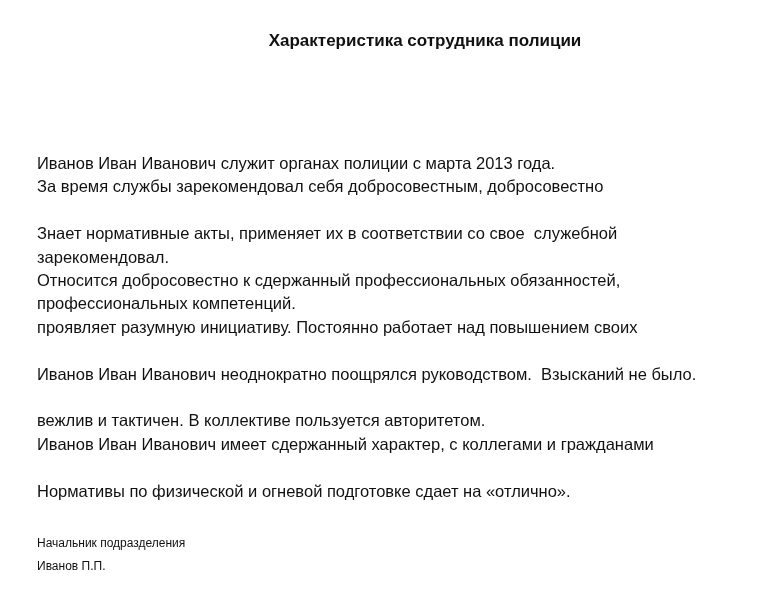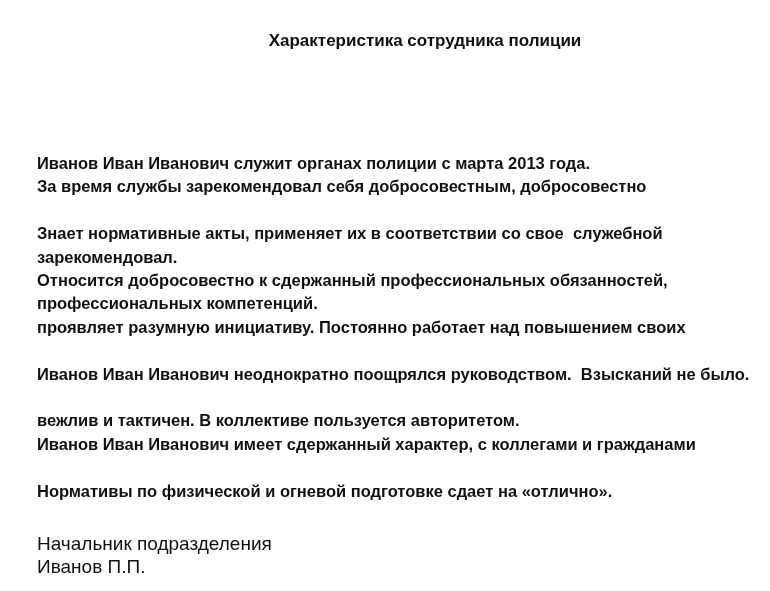--- a/index.html
+++ b/index.html
@@ -10,25 +10,25 @@
     position: relative;
   }
   .title-block {
     position: absolute; left: 0; top: 30px; width: 770px;
     text-align: center; font-weight: bold; font-size: 17px; line-height: 22px; padding-left: 40px;
   }
   .body-text {
     position: absolute; left: 37px; top: 152px; width: 720px;
     font-size: 16.5px; line-height: 23.4px;
   }
-  .body-text .line { display: block; white-space: pre; font-weight: bold; }
+  .body-text .line { display: block; white-space: pre; }
   .gap { display: block; height: 23.4px; }
   .signature {
     position: absolute; left: 37px; top: 532px;
-    font-size: 19px; line-height: 23.4px;
+    font-size: 12px; line-height: 23.4px;
   }
   .signature .line { display: block; white-space: pre; }
 </style>
 </head>
 <body>
 
 <div class="title-block">
   <div>Характеристика сотрудника полиции</div>
 </div>
 

